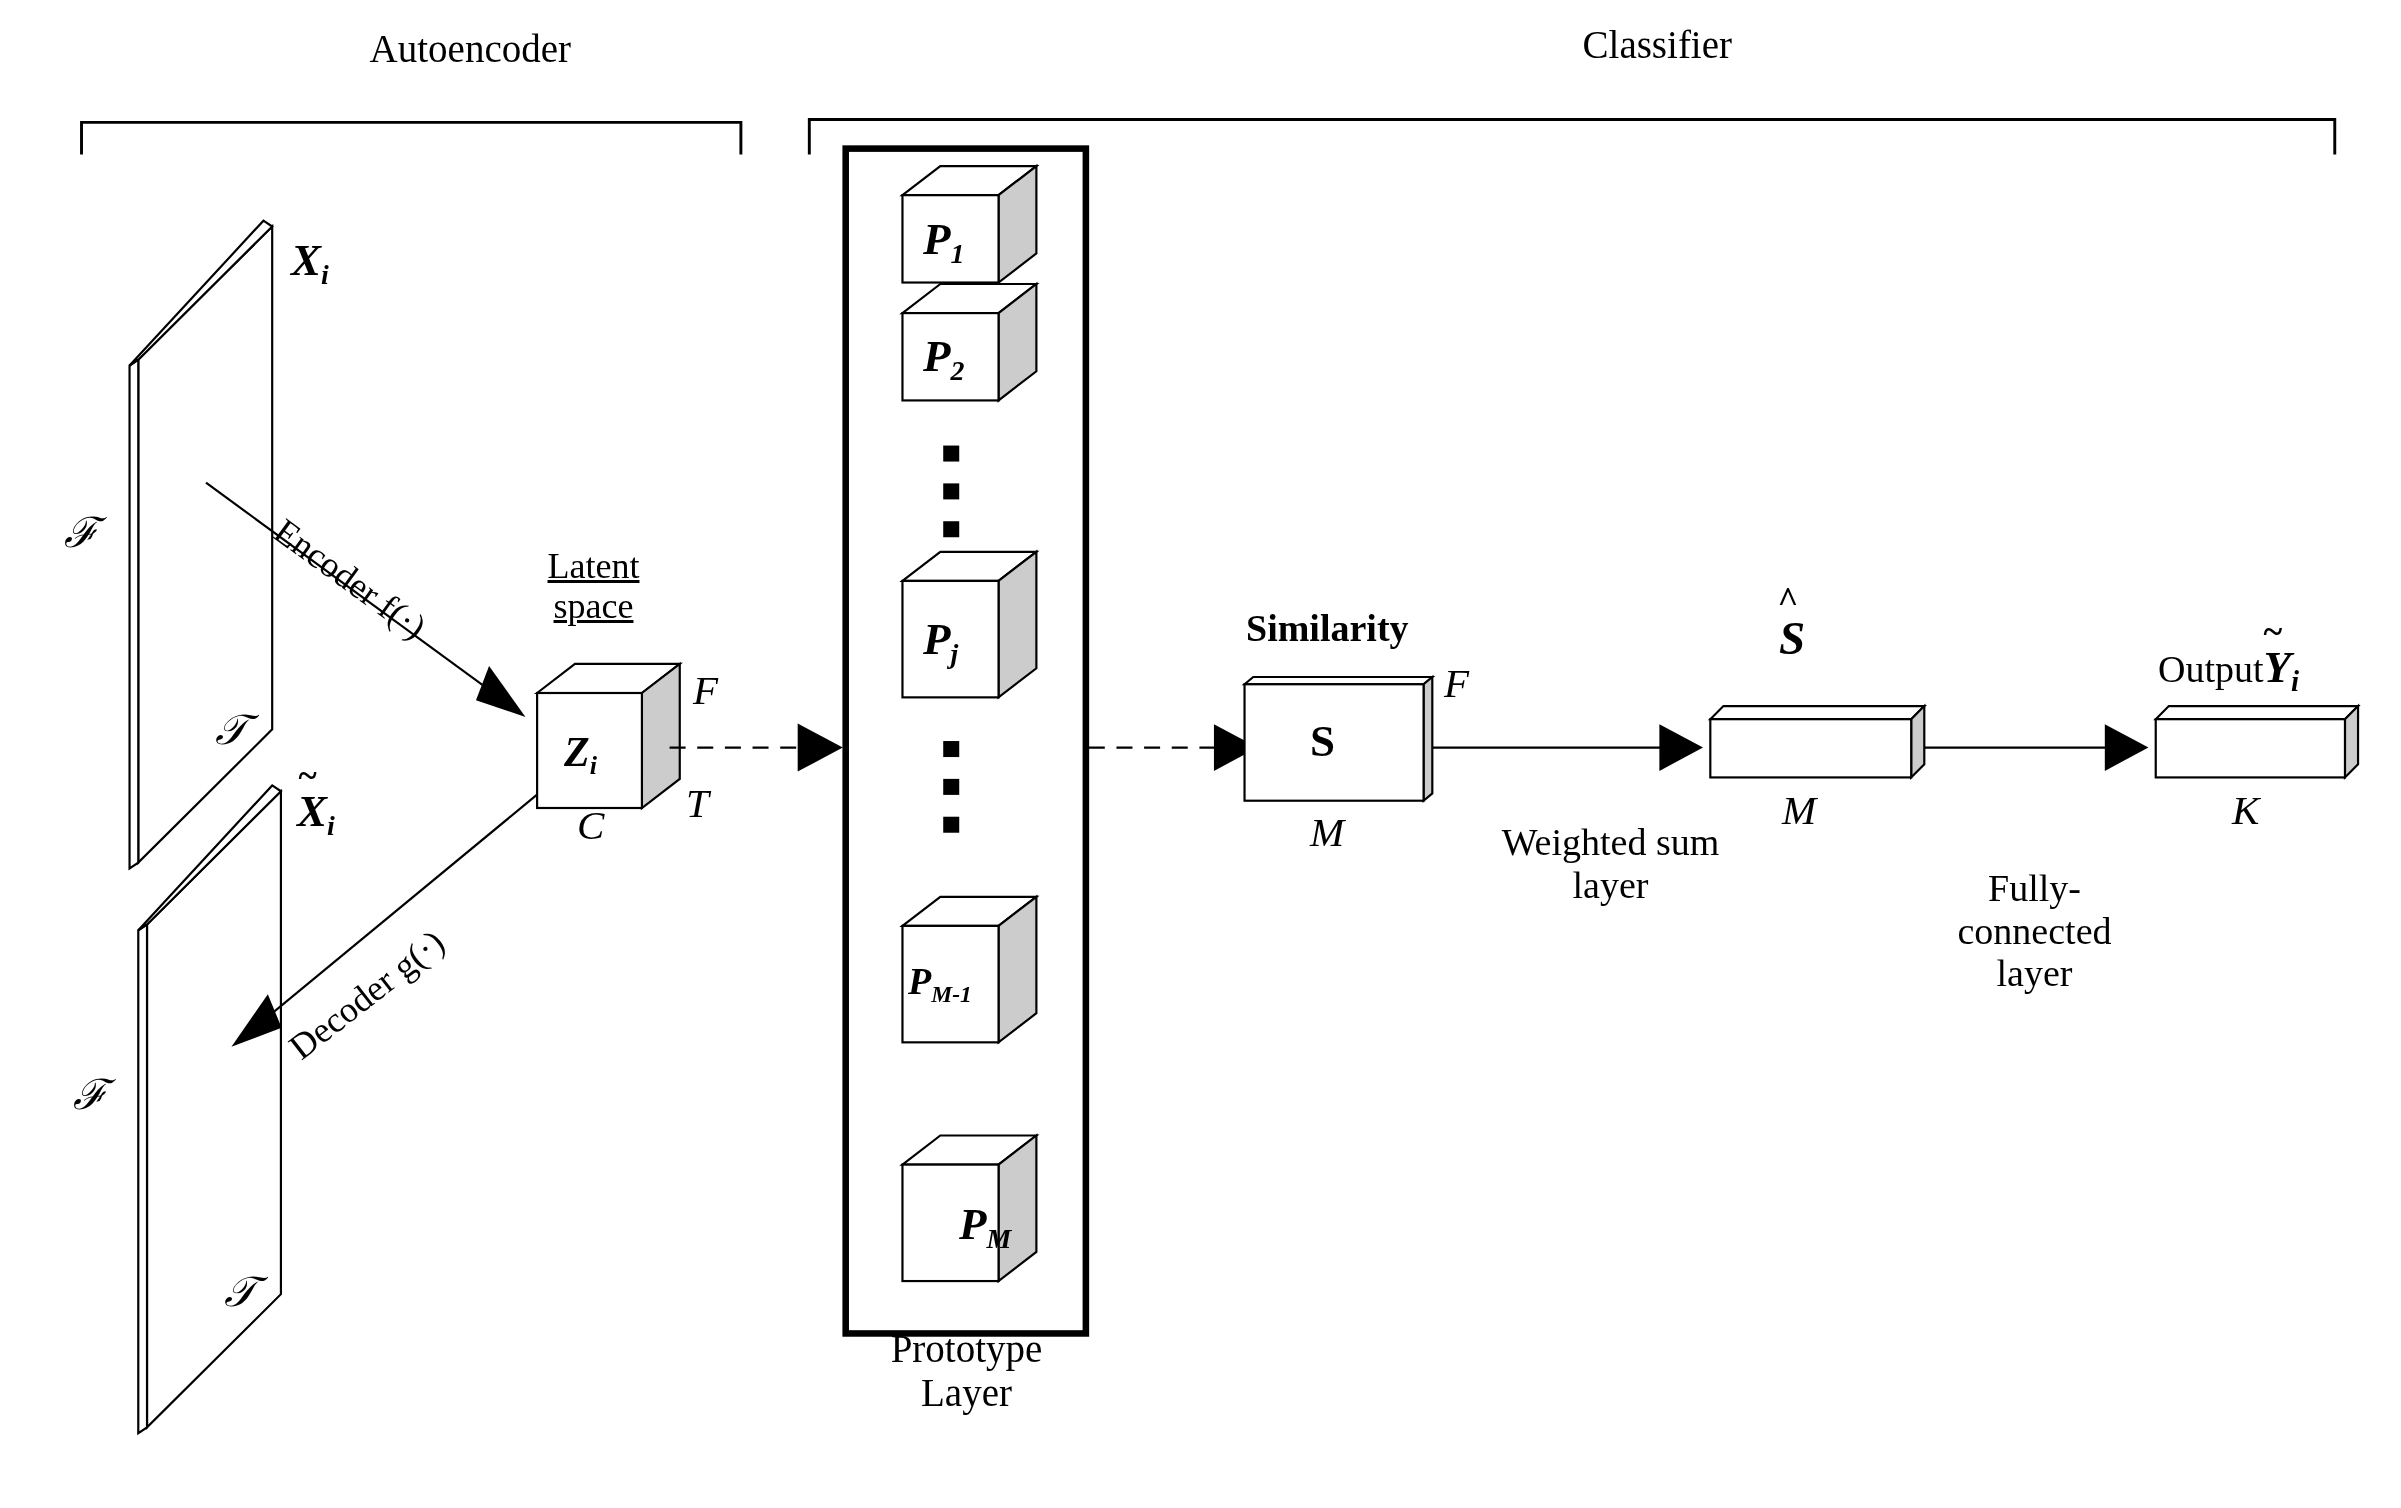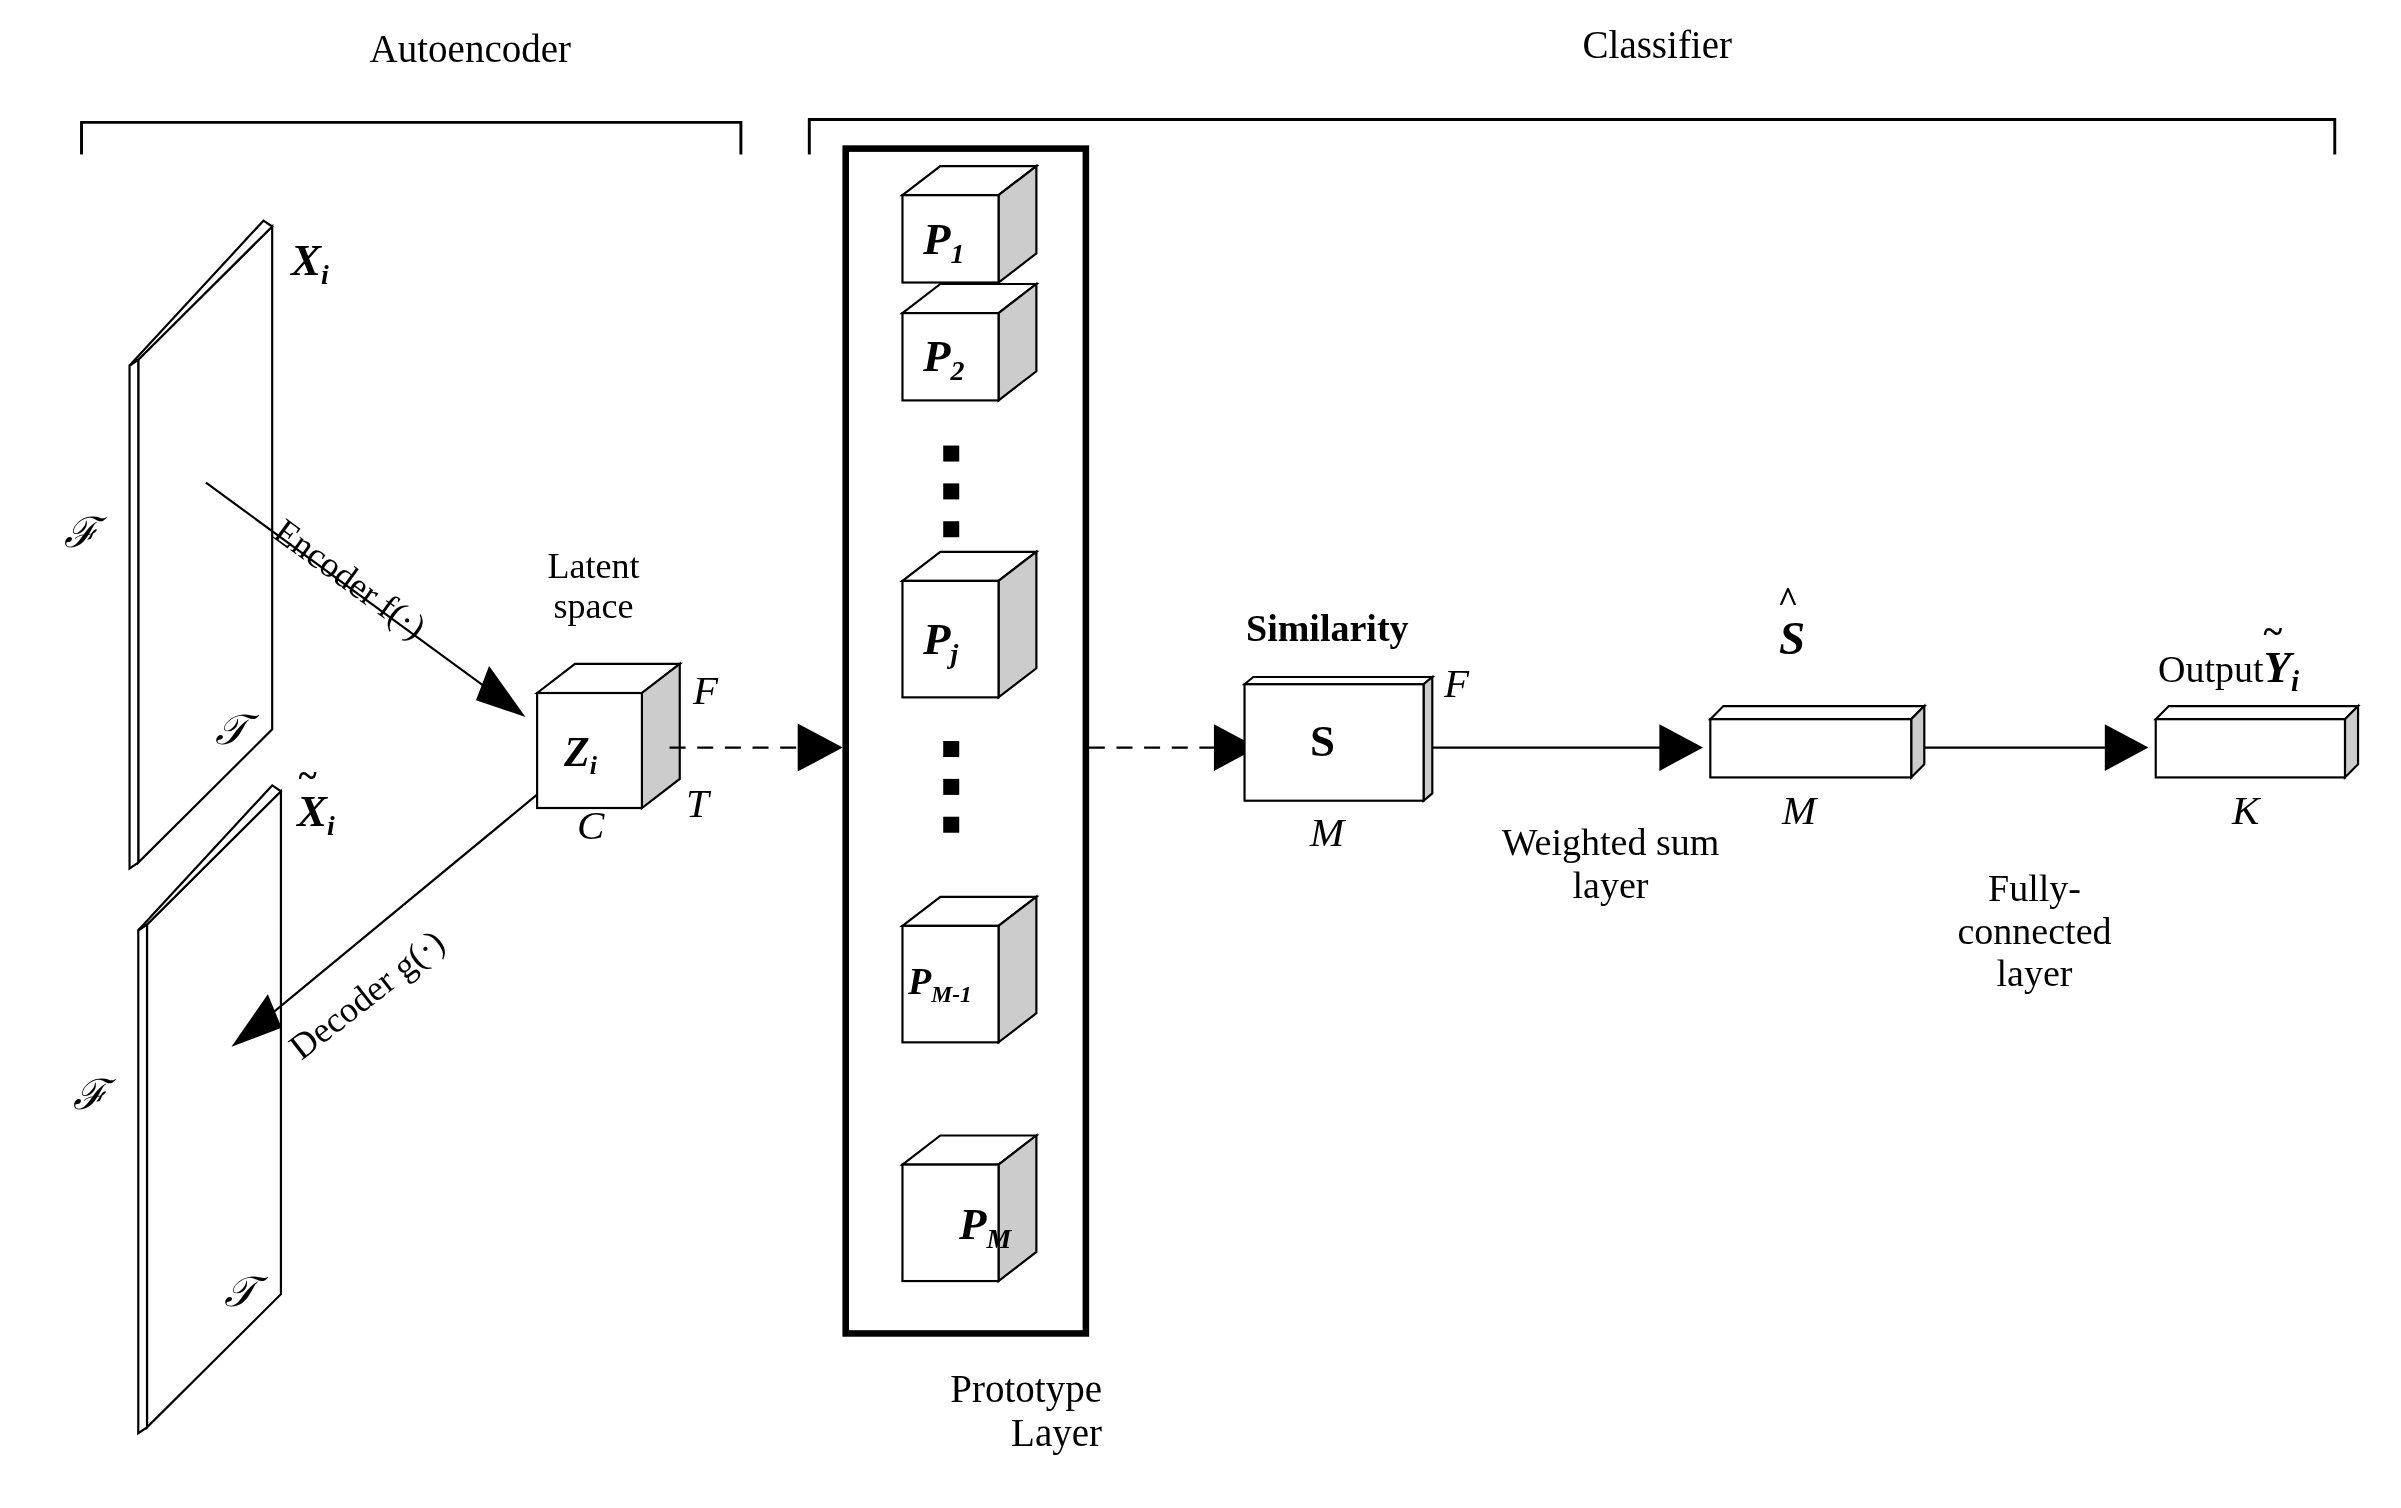--- a/index.html
+++ b/index.html
@@ -175,21 +175,21 @@
 </div>
 
 <div class="lbl cal" style="left:73px;top:1064px;font-size:42px;">ℱ</div>
 
 <div class="lbl cal" style="left:224px;top:1268px;font-size:42px;">𝒯</div>
 
 <div class="lbl" style="left:291px;top:510px;font-size:36px;transform:rotate(36deg);transform-origin:left top;">Encoder f(·)</div>
 
 <div class="lbl" style="left:281px;top:1035px;font-size:36px;transform:rotate(-38deg);transform-origin:left top;">Decoder g(·)</div>
 
-<div class="centerwrap two-line" style="left:510px;top:546px;width:167px;font-size:36px;">
+<div class="centerwrap two-line" style="left:510px;top:546px;width:167px;font-size:36px;text-decoration:underline;">
   <div>Latent</div>
   <div>space</div>
 </div>
 
 <div class="lbl" style="left:564px;top:728px;font-size:42px;">
   <span class="math-bi">Z</span><span class="sub">i</span>
 </div>
 
 <div class="lbl math-it" style="left:693px;top:666px;font-size:41px;">F</div>
 <div class="lbl math-it" style="left:686px;top:779px;font-size:41px;">T</div>
@@ -204,21 +204,21 @@
 <div class="lbl box-lbl" style="left:923px;top:613px;">
   <span class="math-bi">P</span><span class="sub">j</span>
 </div>
 <div class="lbl" style="left:908px;top:959px;font-size:38px;">
   <span class="math-bi">P</span><span class="sub">M-1</span>
 </div>
 <div class="lbl box-lbl" style="left:923px;top:1198px;margin-left:36px;">
   <span class="math-bi">P</span><span class="sub">M</span>
 </div>
 
-<div class="centerwrap two-line" style="left:831px;top:1367px;width:271px;font-size:39px;text-align:right;">
+<div class="centerwrap two-line" style="left:831px;top:1327px;width:271px;font-size:39px;">
   <div>Prototype</div>
   <div>Layer</div>
 </div>
 
 <div class="lbl" style="left:1246px;top:606px;font-size:38px;font-weight:bold;">Similarity</div>
 
 <div class="lbl" style="left:1310px;top:715px;font-size:45px;font-weight:bold;">S</div>
 
 <div class="lbl math-it" style="left:1444px;top:659px;font-size:41px;">F</div>
 

